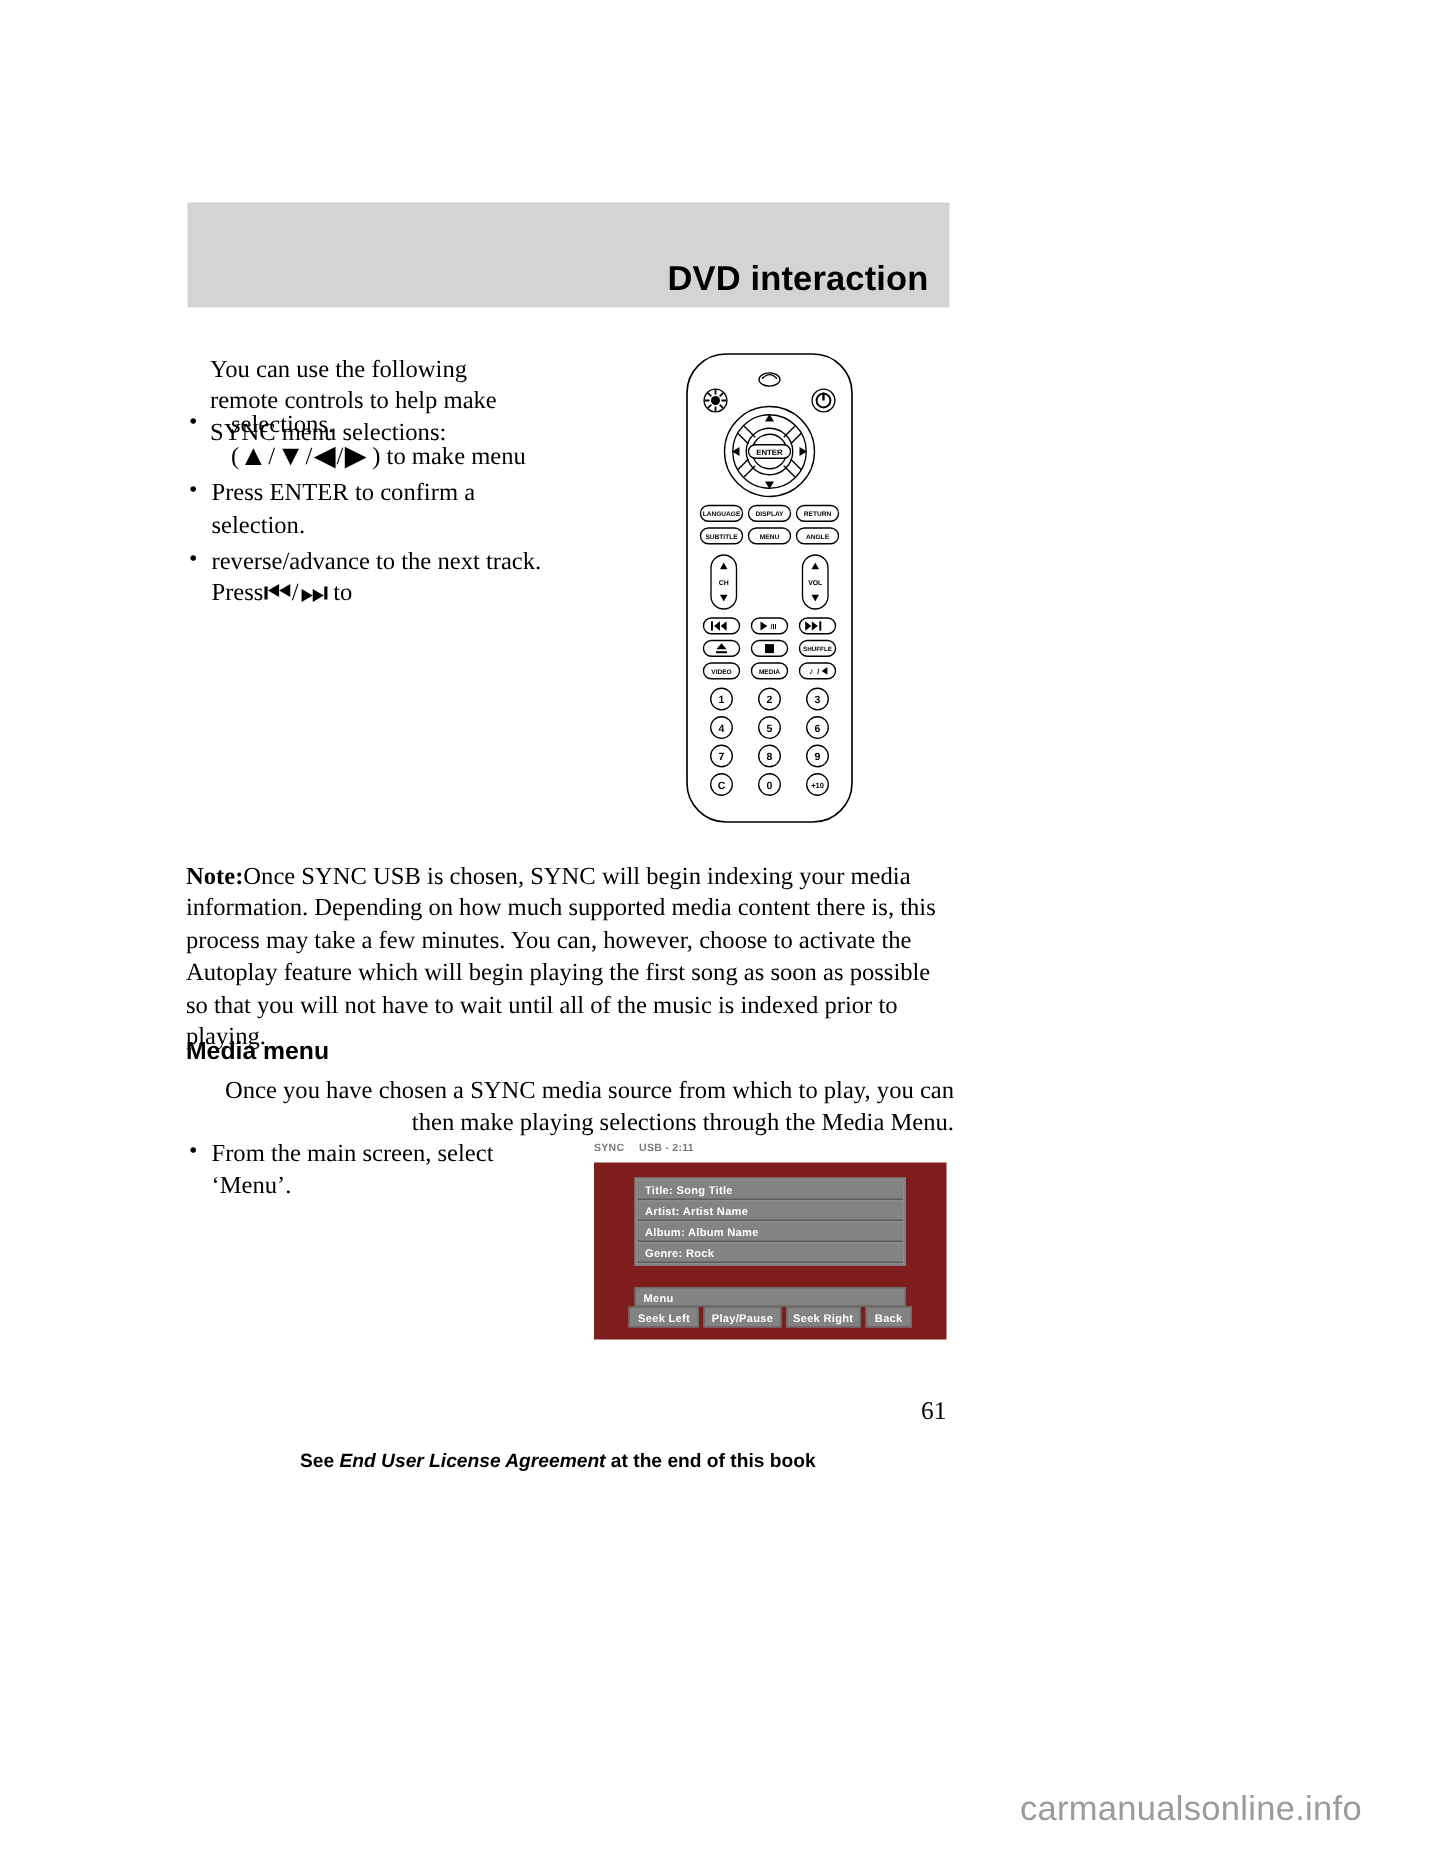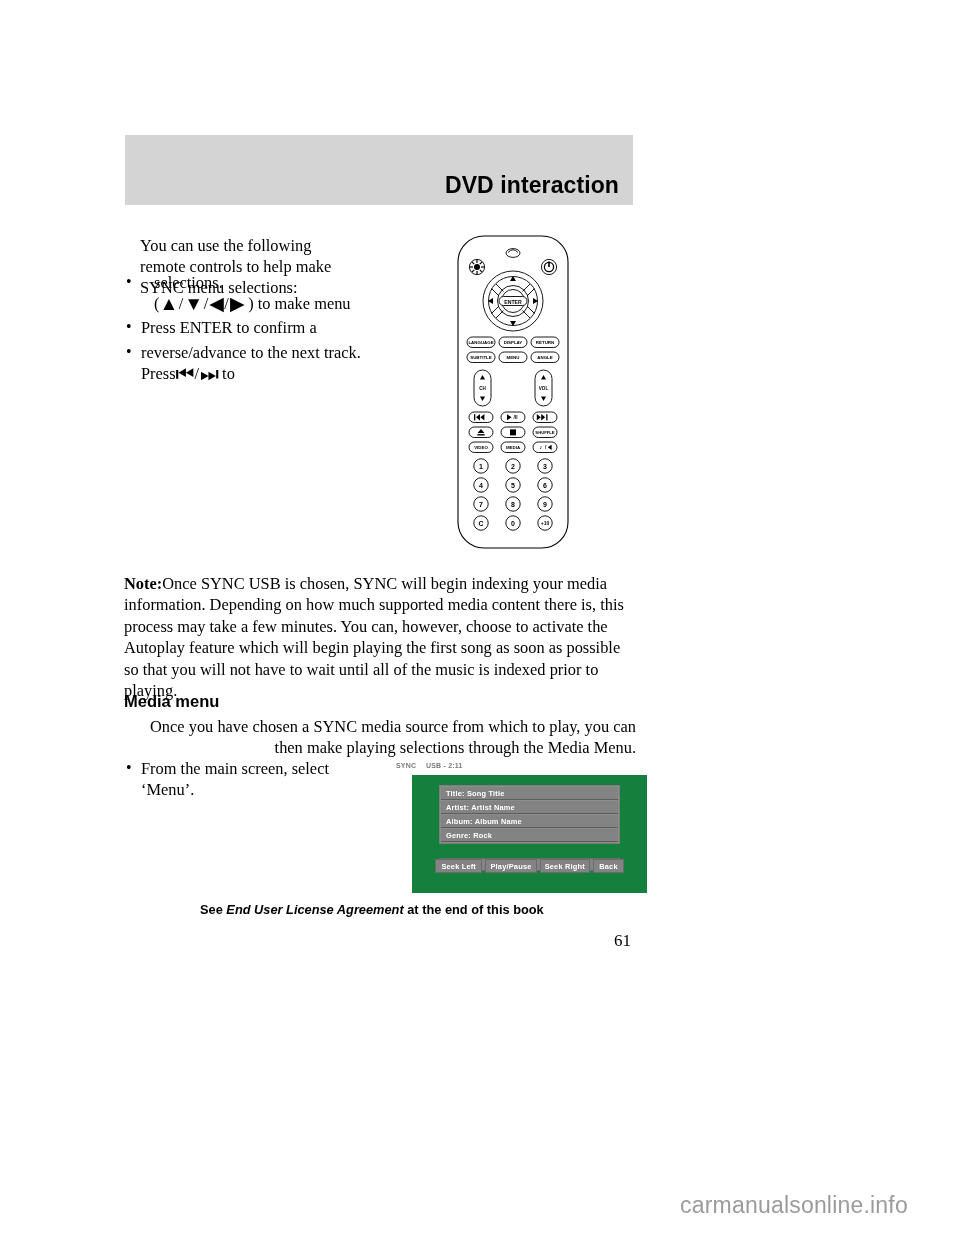--- a/index.html
+++ b/index.html
@@ -132,21 +132,21 @@
     top: 758px;
     width: 250px;
     font-size: 16.4px;
     line-height: 21.4px;
   }
 
   
   .footer {
     position: absolute;
     left: 200px;
-    top: 902px;
+    top: 966px;
     width: 436px;
     font-family: "Liberation Sans", sans-serif;
     font-size: 12.8px;
     font-weight: bold;
   }
   .footer .ital { font-style: italic; }
   .page-num {
     position: absolute;
     left: 614px;
     top: 931px;
@@ -201,22 +201,21 @@
   }
   .sync-lbl.a { left: 4px; top: 4px; }
   .sync-lbl.b { left: 34px; top: 4px; }
 
   .sync-body {
     position: absolute;
     left: 4px;
     top: 17px;
     width: 235px;
     height: 118px;
-    background: #15803d;
-    margin-left: 16px;
+    background: #7f1d1d;
   }
   .info-box {
     position: absolute;
     left: 27px;
     top: 10px;
     width: 181px;
     border: 1px solid #7d7d7d;
     box-sizing: border-box;
     padding: 1px;
     background: #8c8c8c;
@@ -256,21 +255,21 @@
     top: 2px;
     font-family: "Liberation Sans", sans-serif;
     font-weight: bold;
     font-size: 7.4px;
     color: #ffffff;
     letter-spacing: 0.2px;
   }
   .btn-row {
     position: absolute;
     left: 23px;
-    top: 84px;
+    top: 96px;
     width: 189px;
     height: 14px;
     display: flex;
     gap: 3px;
   }
   .scr-btn {
     background: #838383;
     border: 1px solid #6c6c6c;
     box-sizing: border-box;
     display: flex;
@@ -307,20 +306,21 @@
       <span class="dot">•</span>
       <span class="ind">selections.</span>
       <span class="ind">
         <span>(</span><span class="tri">▲</span><span class="sep">/</span><span class="tri">▼</span><span class="sep">/</span><span class="tri">◀</span><span class="sep">/</span><span class="tri">▶</span>&nbsp;<span>) to make menu</span>
       </span>
     </div>
 
     <div class="bullet">
       <span class="dot">•</span>
       <span class="ind0">Press ENTER to confirm a</span>
+      <span class="ind0">selection.</span>
     </div>
 
     <div class="bullet">
       <span class="dot">•</span>
       <span class="ind0">reverse/advance to the next track.</span>
       <span class="ind0">
         <span>Press</span><span class="seekglyph">⏮</span><span class="sep">/</span><span class="seekglyph">⏭</span>&nbsp;<span>to</span>
       </span>
     </div>
 

